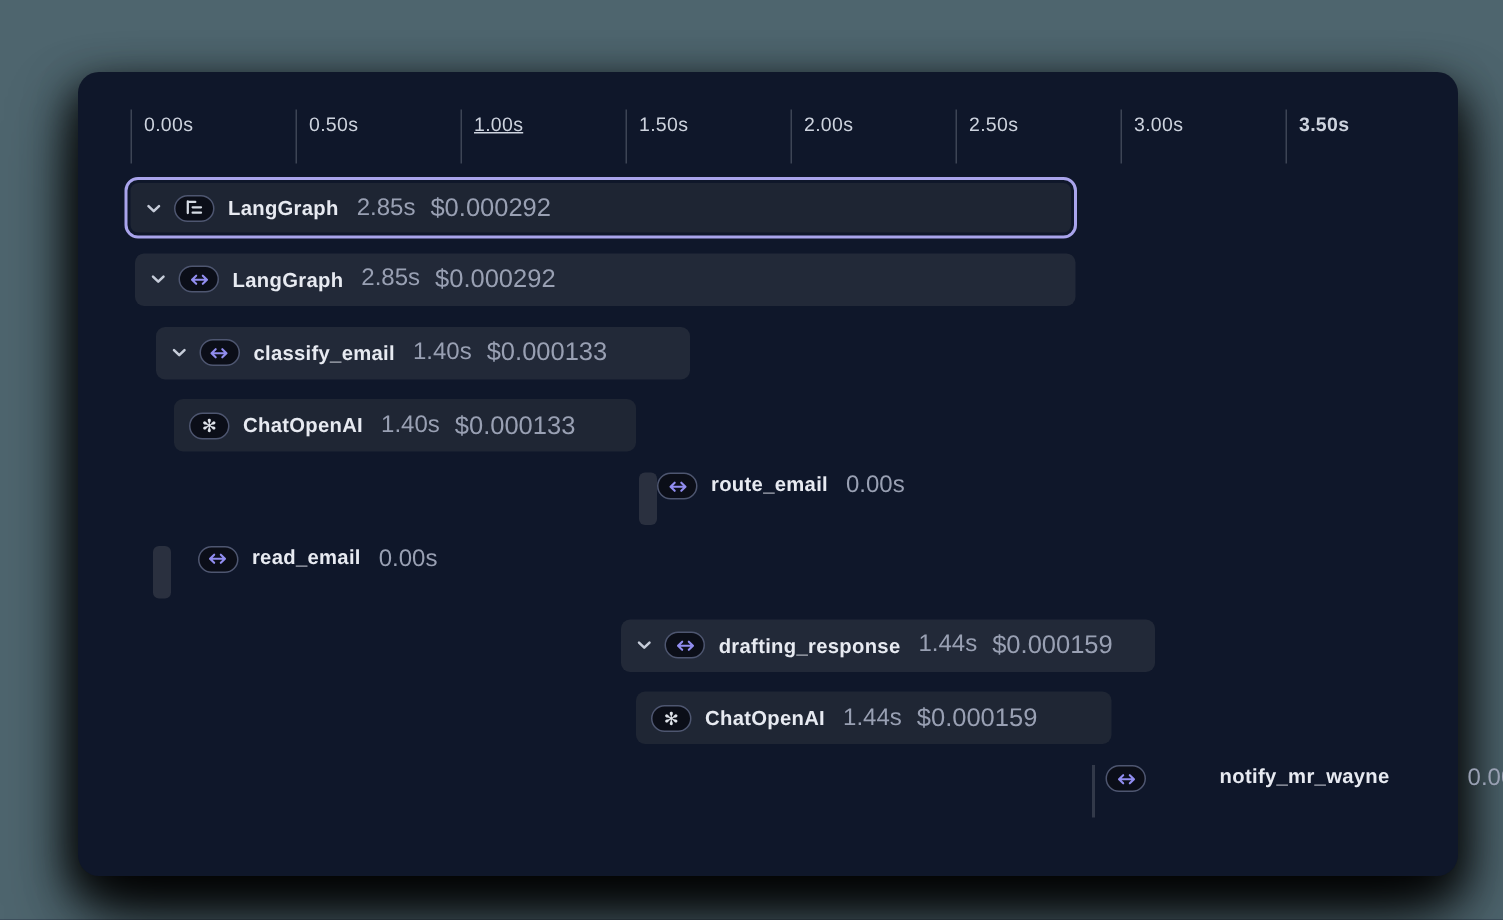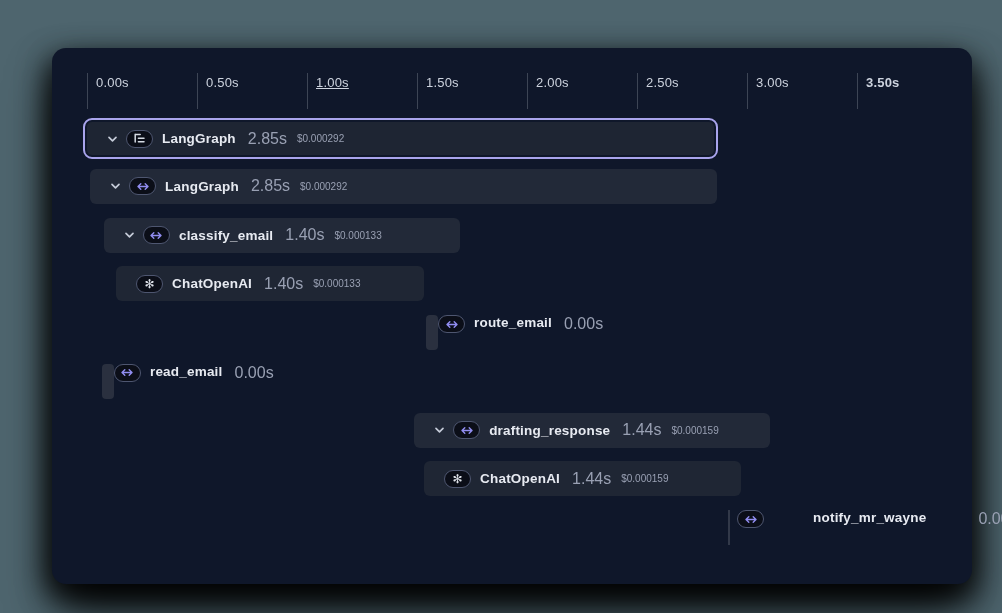--- a/index.html
+++ b/index.html
@@ -3,34 +3,34 @@
 <meta charset="utf-8">
 <style>
   html,body{margin:0;padding:0;width:1002px;height:613px;overflow:hidden;
     background:#4e656e;font-family:"Liberation Sans",sans-serif;}
   #panel{position:absolute;left:52px;top:37px;width:920px;height:536px;
     background:#0f172a;border-radius:14px;
     box-shadow:0 26px 48px -4px rgba(0,0,0,0.92),-6px 10px 28px rgba(0,0,0,0.65),6px 14px 30px rgba(0,0,0,0.6);margin-top:11px;}
   .tick-line{position:absolute;width:1px;height:36px;top:25px;background:#3d4555;}
   .tick-label{position:absolute;top:27px;font-size:13px;color:#cdd3de;letter-spacing:.2px;white-space:nowrap;}
   .row-bar{position:absolute;height:35px;background:#222938;border-radius:6px;
-    display:flex;align-items:center;padding-left:20px;box-sizing:border-box;cursor:pointer;}
+    display:flex;align-items:center;padding-left:10px;box-sizing:border-box;cursor:pointer;}
   .row-bar.llm{background:#1f2634;}
   .sel-outer{position:absolute;border:2px solid #a9a4ec;border-radius:9px;padding:2px;box-sizing:border-box;cursor:pointer;}
   .sel-outer .row-bar{position:relative;left:0;top:0;width:100%;height:100%;background:#1e2533;border-radius:5px;}
   .free-row{position:absolute;height:35px;display:flex;cursor:pointer;}
   .mini-bar{position:absolute;width:12px;height:35px;background:#2a303f;border-radius:4px;}
   .zero-line{position:absolute;width:2px;height:35px;background:#323949;}
   .chev{flex:0 0 auto;margin-right:8px;display:flex;align-items:center;}
   .pill{flex:0 0 auto;width:27px;height:18px;border:1.5px solid #4e5670;border-radius:10px;
     background:#0b0e18;display:flex;align-items:center;justify-content:center;margin-right:9px;box-sizing:border-box;}
   .pill .oai{color:#dfe3ea;font-size:12px;line-height:1;}
   .rname{font-size:13.5px;font-weight:700;color:#e7eaf1;margin-right:12px;white-space:nowrap;letter-spacing:.2px;}
   .rdur{font-size:16px;color:#99a0b3;margin-right:10px;white-space:nowrap;}
-  .rcost{font-size:10px;color:#99a0b3;white-space:nowrap;}
+  .rcost{font-size:17px;color:#99a0b3;white-space:nowrap;}
 </style>
 </head>
 <body>
 
 <div id="panel">
   <div id="axis">
       <div class="tick-line" style="left: 35px;"></div>
       <div class="tick-label" style="left: 44px;">0.00s</div>
       <div class="tick-line" style="left: 145px;"></div>
       <div class="tick-label" style="left: 154px;">0.50s</div>
@@ -107,21 +107,21 @@
       <div class="free-row" style="left: 386.02px; top: 267px;">
         <span class="pill">
           <svg width="14" height="9" viewBox="0 0 14 9">
             <path d="M2.2 4.5 H11.8 M4.8 1.8 L2 4.5 L4.8 7.2 M9.2 1.8 L12 4.5 L9.2 7.2" stroke="#918df0" stroke-width="1.4" fill="none" stroke-linecap="round" stroke-linejoin="round"></path>
           </svg>
         </span>
         <span class="rname">route_email</span>
         <span class="rdur">0.00s</span>
       </div>
       <div class="mini-bar" style="left: 49.96px; top: 315.75px;"></div>
-      <div class="free-row" style="left: 61.96px; top: 315.75px;">
+      <div class="free-row" style="left: 61.96px; top: 315.75px; padding-left: 18px;">
         <span class="pill">
           <svg width="14" height="9" viewBox="0 0 14 9">
             <path d="M2.2 4.5 H11.8 M4.8 1.8 L2 4.5 L4.8 7.2 M9.2 1.8 L12 4.5 L9.2 7.2" stroke="#918df0" stroke-width="1.4" fill="none" stroke-linecap="round" stroke-linejoin="round"></path>
           </svg>
         </span>
         <span class="rname">read_email</span>
         <span class="rdur">0.00s</span>
       </div>
       <div class="row-bar" style="left: 362.14px; top: 364.5px; width: 356px;">
         <span class="chev">

